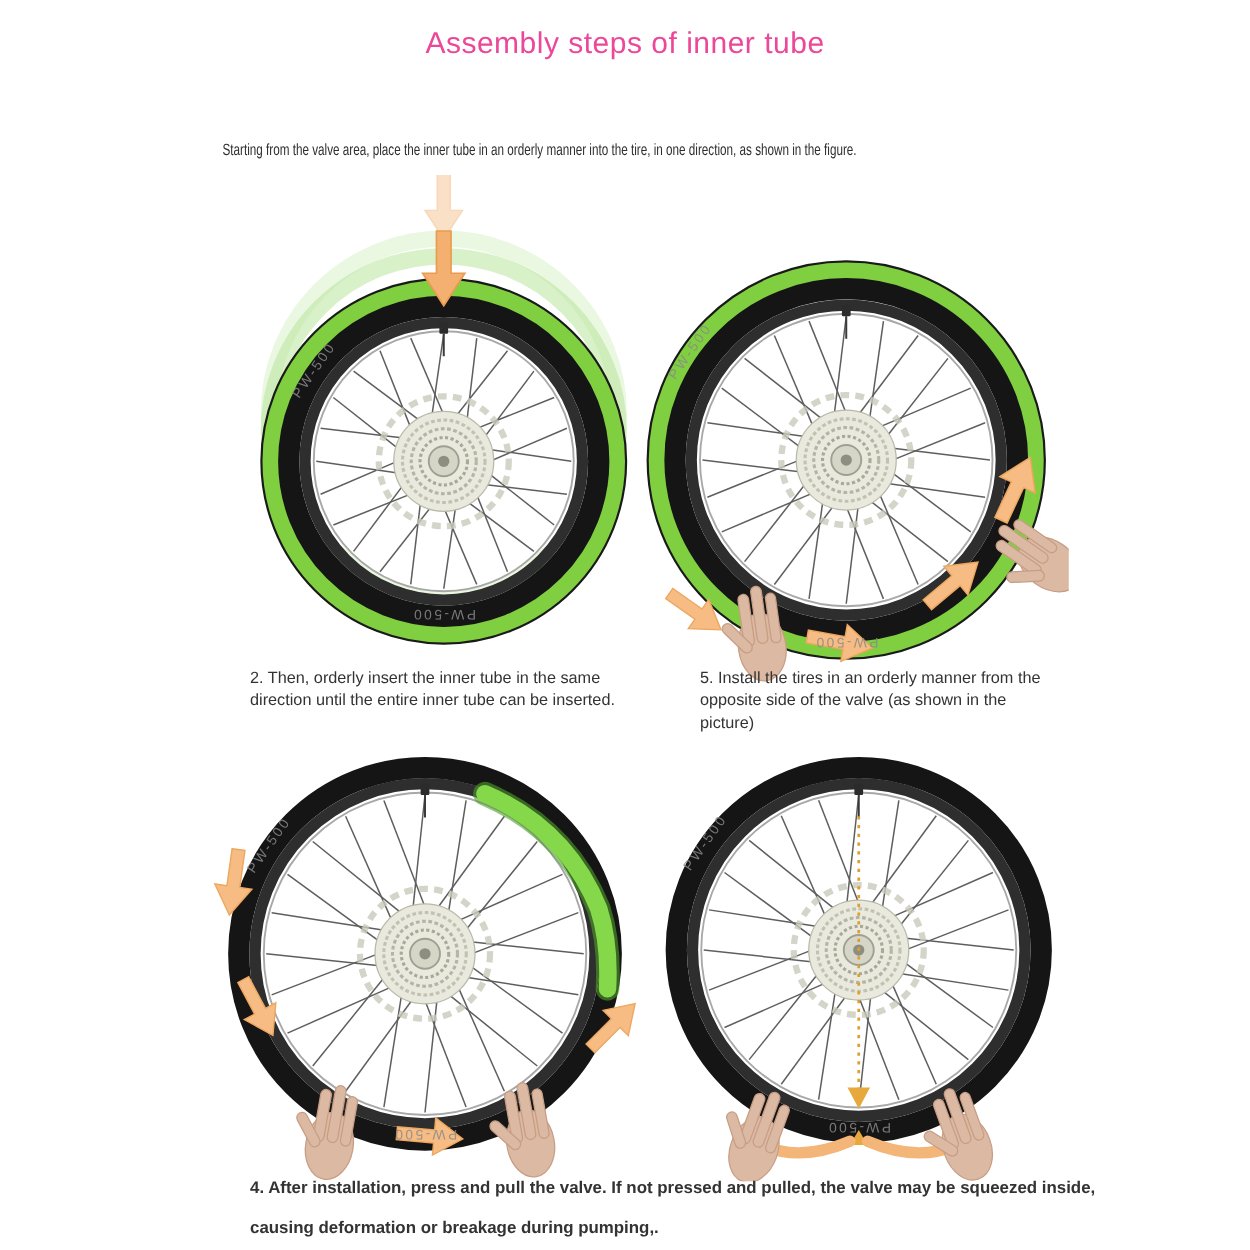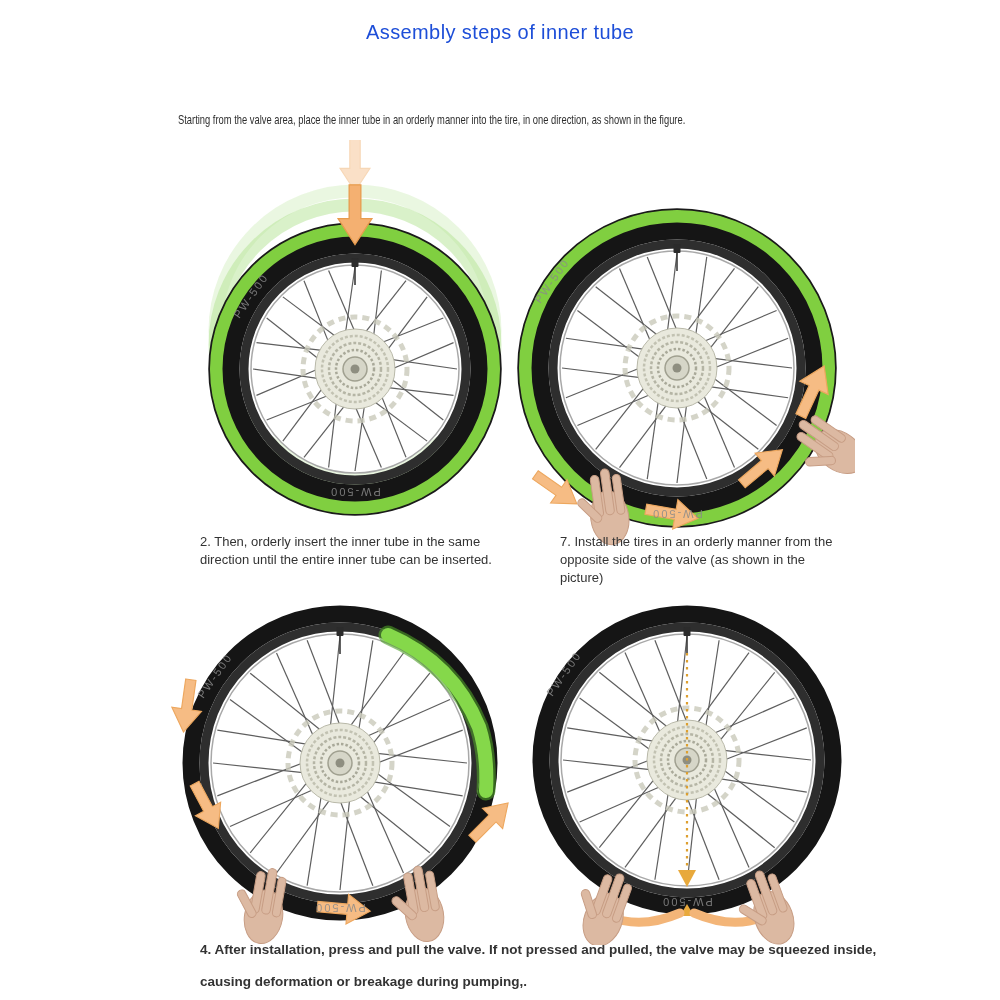--- a/index.html
+++ b/index.html
@@ -1,19 +1,19 @@
 <!DOCTYPE html>
 <html><head>
 <meta charset="utf-8">
 <style>
   * { margin:0; padding:0; box-sizing:border-box; }
   html,body { width:1000px; height:1000px; background:#ffffff;
               font-family:"Liberation Sans", sans-serif; position:relative; overflow:hidden; }
   .page-title { position:absolute; top:21px; left:0; width:1000px; text-align:center;
-                font-size:20px; letter-spacing:.4px; color:#1d4ed8; font-weight:500; }
+                font-size:24px; letter-spacing:.4px; color:#ec4899; font-weight:500; }
   .intro-text { position:absolute; left:178px; top:112px; font-size:13px; color:#2e2e2e;
                 transform:scaleX(.72); transform-origin:left top; white-space:nowrap; }
   .fig { position:absolute; }
   .fig-a { left:185px; top:140px; width:340px; height:390px; }
   .fig-b { left:505px; top:200px; width:350px; height:360px; }
   .fig-c { left:155px; top:595px; width:360px; height:350px; }
   .fig-d { left:515px; top:595px; width:345px; height:350px; }
   .step-text { position:absolute; font-size:13px; color:#333333; line-height:1.4; }
   .step-2 { left:200px; top:533px; width:322px; }
   .step-3 { left:560px; top:533px; width:276px; }
@@ -136,21 +136,21 @@
   <use href="#arr" transform="translate(168,314) rotate(-80) scale(1.15)" fill="#f6bc84" stroke="#eda75e" stroke-width="1"></use>
   <use href="#arr" transform="translate(258,266) rotate(-130) scale(1.15)" fill="#f6bc84" stroke="#eda75e" stroke-width="1"></use>
   <use href="#arr" transform="translate(308,190) rotate(-155) scale(1.2)" fill="#f6bc84" stroke="#eda75e" stroke-width="1"></use>
   <use href="#hand" transform="translate(102,298) rotate(-8)" fill="#dcb9a2" stroke="#c79d84" stroke-width="1"></use>
   <use href="#hand" transform="translate(318,240) rotate(-55)" fill="#dcb9a2" stroke="#c79d84" stroke-width="1"></use>
   <text class="rim-text" text-anchor="middle" transform="translate(172,310) rotate(180)">PW-500</text>
   <text class="rim-text" text-anchor="middle" transform="translate(50,83) rotate(-55)">PW-500</text>
 </svg>
 
 <div class="step-text step-2">2. Then, orderly insert the inner tube in the same direction until the entire inner tube can be inserted.</div>
-<div class="step-text step-3">7. Install the tires in an orderly manner from the opposite side of the valve (as shown in the picture)</div>
+<div class="step-text step-3">5. Install the tires in an orderly manner from the opposite side of the valve (as shown in the picture)</div>
 
 <svg class="fig fig-c" viewBox="0 0 360 350">
   <g>
       <circle cx="185" cy="168" r="149" fill="none" stroke="#151515" stroke-width="17"></circle>
       <circle cx="185" cy="168" r="136" fill="none" stroke="#2e2e2e" stroke-width="9"></circle>
       <circle cx="185" cy="168" r="129" fill="#ffffff" stroke="#a8a8a8" stroke-width="1.5"></circle>
       <line x1="174.95231297351447" y1="135.5185593697294" x2="185" y2="41" stroke="#5e5e5e" stroke-width="1.2"></line>
       <line x1="203.11213584083288" y1="139.22587038183053" x2="217.87001872802014" y2="45.32742006128832" stroke="#5e5e5e" stroke-width="1.2"></line>
       <line x1="192.5391681009235" y1="134.84640374942686" x2="248.5" y2="58.01477371937628" stroke="#5e5e5e" stroke-width="1.2"></line>
       <line x1="215.0726345640406" y1="152.13694069929545" x2="274.8025612106915" y2="78.19743878930848" stroke="#5e5e5e" stroke-width="1.2"></line>

